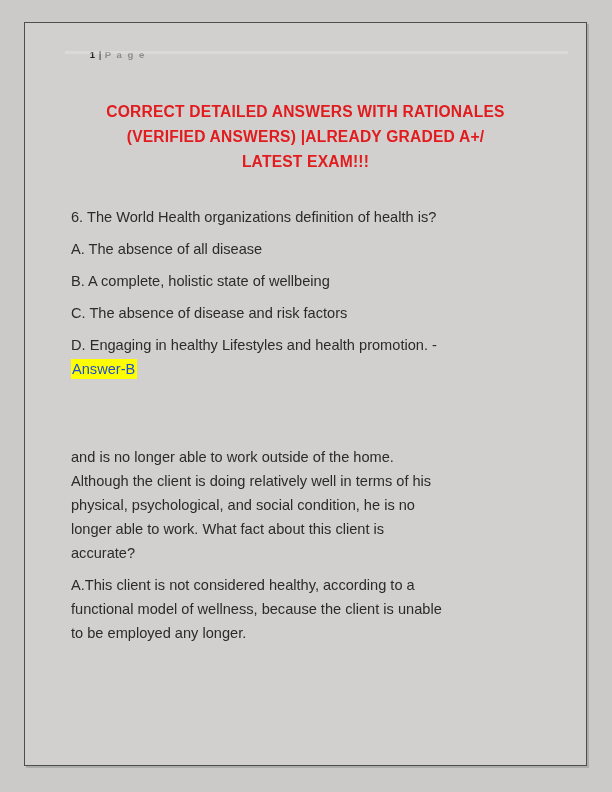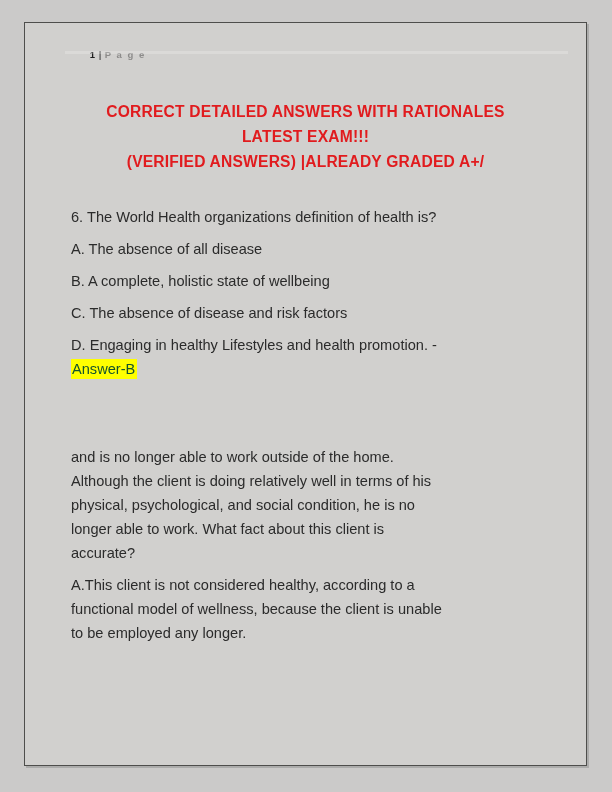--- a/index.html
+++ b/index.html
@@ -51,40 +51,40 @@
     line-height: 25px;
     letter-spacing: 0.2px;
   }
   
   .content { color: #2b2b2b; font-size: 14.6px; line-height: 24px; }
   .q { margin-top: 31px; }
   .q2 { margin-top: 40px; }
   .q p { margin: 0 0 8px 0; }
   .hl {
     background: #ffff00;
-    color: #14532d;
+    color: #1d4ed8;
     padding: 2px 2px 2px 1px;
   }
 </style>
 </head>
 <body>
 
 <div class="canvas">
   <div class="page">
 
     <div class="header-band"></div>
 
     <div class="header">
       <span class="pnum">1</span><span class="psep">|</span><span class="plabel">P a g e</span>
     </div>
 
     <div class="title">
       <div>CORRECT DETAILED ANSWERS WITH RATIONALES</div>
+      <div>(VERIFIED ANSWERS) |ALREADY GRADED A+/</div>
       <div>LATEST EXAM!!!</div>
-      <div>(VERIFIED ANSWERS) |ALREADY GRADED A+/</div>
     </div>
 
     <div class="content">
 
       <div class="q">
         <p>6. The World Health organizations definition of health is?</p>
         <p>A. The absence of all disease</p>
         <p>B. A complete, holistic state of wellbeing</p>
         <p>C. The absence of disease and risk factors</p>
         <p><span>D. Engaging in healthy Lifestyles and health promotion. -</span><br><span class="hl">Answer-B</span></p>

